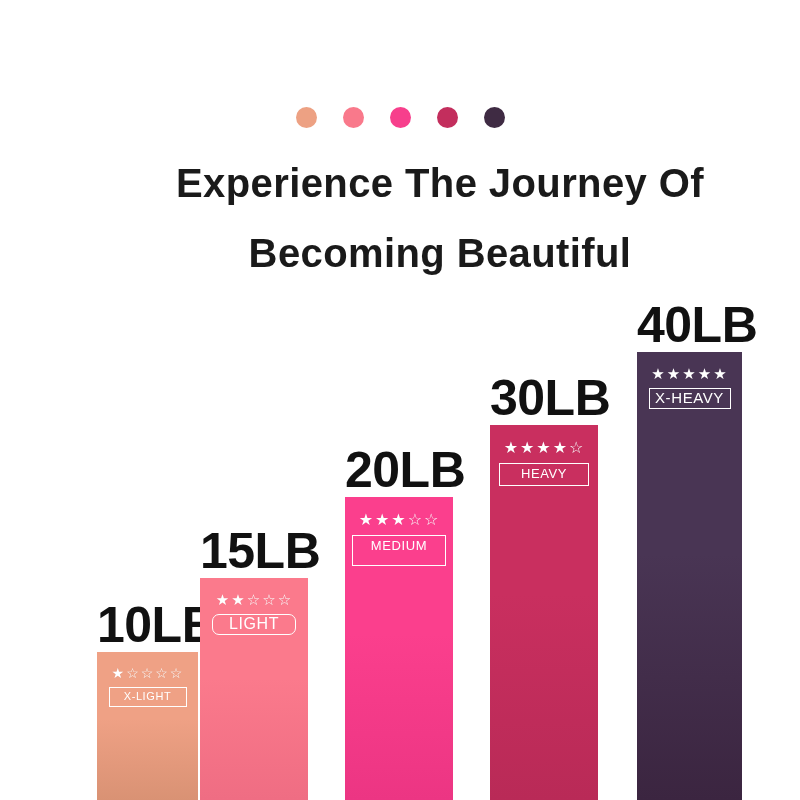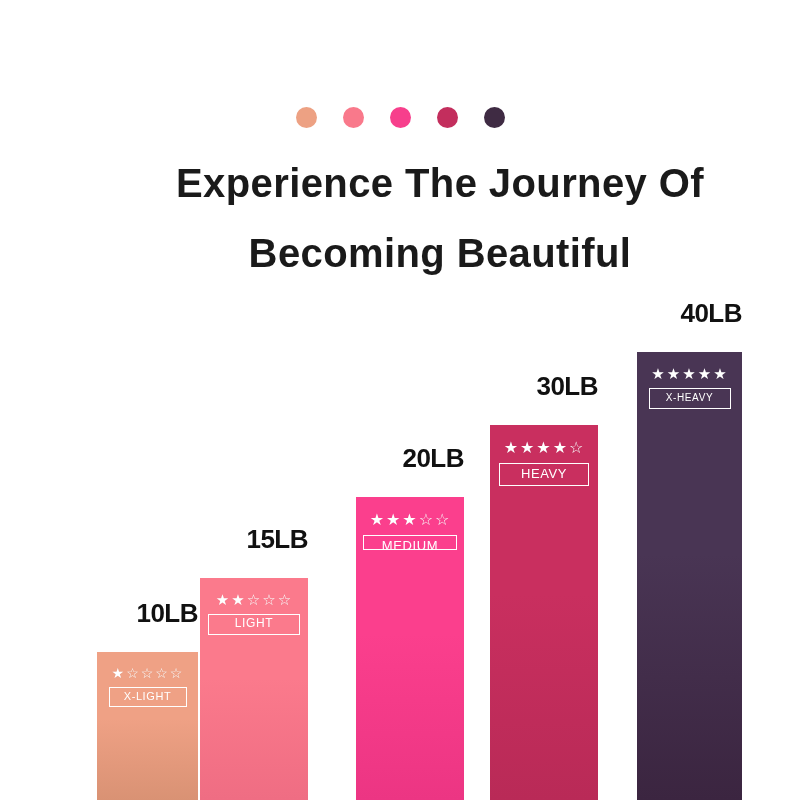--- a/index.html
+++ b/index.html
@@ -60,21 +60,21 @@
   }
   .bar-group {
     position: absolute;
     bottom: 0;
   }
   .bar-weight {
     position: absolute;
     left: 0;
     width: 100%;
     text-align: right;
-    font-size: 26px;
+    font-size: 50px;
     font-weight: bold;
     color: #111111;
     letter-spacing: -0.5px;
     line-height: 1;
   }
   .bar {
     position: absolute;
     left: 0;
     bottom: 0;
     width: 100%;
@@ -146,36 +146,36 @@
       <div class="bar-weight" style="top: 0px;">15LB</div>
       <div class="bar" style="height: 222px; background: linear-gradient(rgb(251, 122, 140) 0%, rgb(251, 122, 140) 45%, rgb(239, 109, 131) 100%);">
         <div class="bar-inner" style="top: 14px;">
           <div class="stars" style="font-size: 15px;">
             <span>★</span>
             <span>★</span>
             <span>☆</span>
             <span>☆</span>
             <span>☆</span>
           </div>
-          <div class="badge" style="font-size: 12px; width: 92px; height: 21px; line-height: 17px;">LIGHT</div>
-        </div>
-      </div>
-    </div>
-    <div class="bar-group" style="left: 345px; width: 108px; height: 355px; margin-left: 11px;">
+          <div class="badge" style="font-size: 16px; width: 84px; height: 21px; line-height: 17px; border-radius: 7px;">LIGHT</div>
+        </div>
+      </div>
+    </div>
+    <div class="bar-group" style="left: 345px; width: 108px; height: 355px;">
       <div class="bar-weight" style="top: 0px;">20LB</div>
       <div class="bar" style="height: 303px; background: linear-gradient(rgb(251, 63, 141) 0%, rgb(251, 63, 141) 45%, rgb(236, 53, 131) 100%);">
         <div class="bar-inner" style="top: 15px;">
           <div class="stars" style="font-size: 16px;">
             <span>★</span>
             <span>★</span>
             <span>★</span>
             <span>☆</span>
             <span>☆</span>
           </div>
-          <div class="badge" style="font-size: 13px; width: 94px; height: 15px; line-height: 19px;">MEDIUM</div>
+          <div class="badge" style="font-size: 13px; width: 94px; height: 31px; line-height: 19px;">MEDIUM</div>
         </div>
       </div>
     </div>
     <div class="bar-group" style="left: 490px; width: 108px; height: 427px;">
       <div class="bar-weight" style="top: 0px;">30LB</div>
       <div class="bar" style="height: 375px; background: linear-gradient(rgb(201, 47, 95) 0%, rgb(201, 47, 95) 45%, rgb(185, 42, 87) 100%);">
         <div class="bar-inner" style="top: 15px;">
           <div class="stars" style="font-size: 16px;">
             <span>★</span>
             <span>★</span>
@@ -191,17 +191,17 @@
       <div class="bar-weight" style="top: 0px;">40LB</div>
       <div class="bar" style="height: 448px; background: linear-gradient(rgb(73, 53, 84) 0%, rgb(73, 53, 84) 45%, rgb(59, 37, 64) 100%);">
         <div class="bar-inner" style="top: 14px;">
           <div class="stars" style="font-size: 15px;">
             <span>★</span>
             <span>★</span>
             <span>★</span>
             <span>★</span>
             <span>★</span>
           </div>
-          <div class="badge" style="font-size: 10px; width: 82px; height: 21px; line-height: 17px;">X-HEAVY</div>
+          <div class="badge" style="font-size: 15px; width: 82px; height: 21px; line-height: 17px;">X-HEAVY</div>
         </div>
       </div>
     </div>
   </div>
 
 </body></html>

